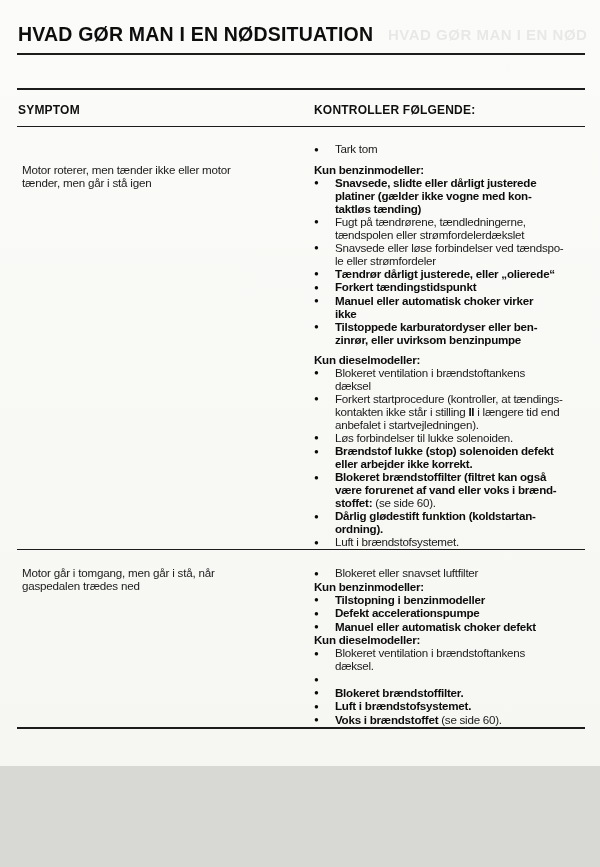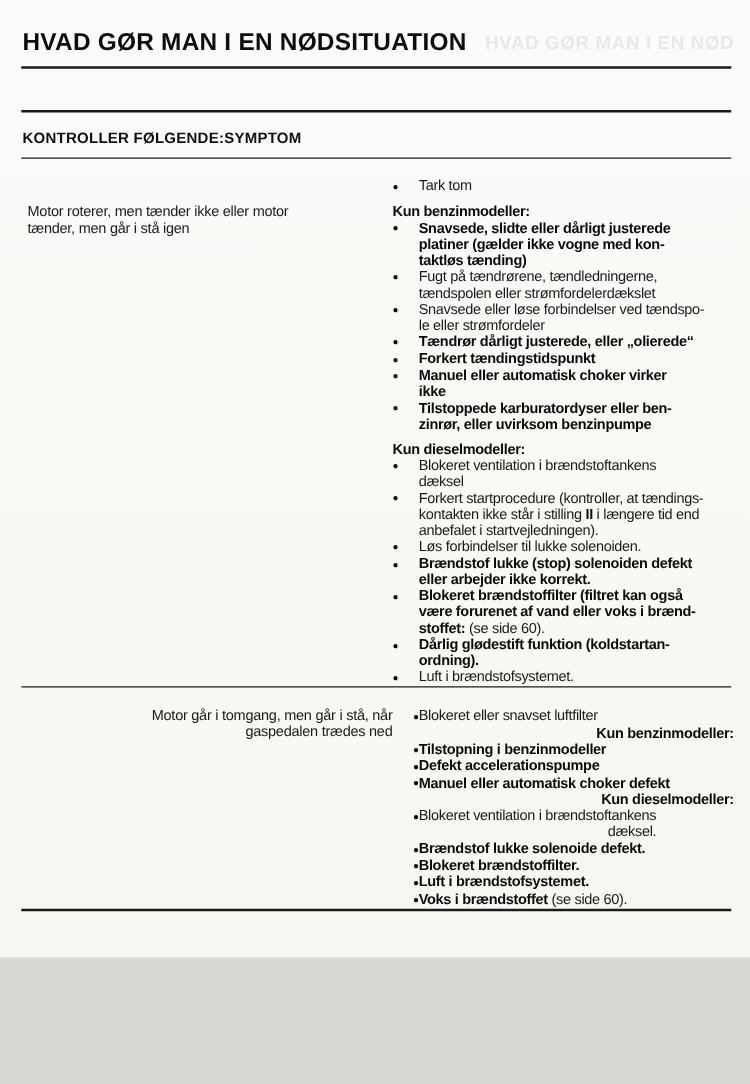--- a/index.html
+++ b/index.html
@@ -33,21 +33,21 @@
   .rule-above-head { margin-top:33px; }
   .rule-below-head { margin-top:9px; }
   .thead { display:flex; padding:13px 15px 0 18px; }
   .thead .h {
     font-size:12px; font-weight:bold; letter-spacing:0.2px; line-height:14px;
     color:#101010;
   }
   .thead .h.left { width:296px; flex-shrink:0; }
   .content-row { display:flex; padding:15px 13px 0 18px; box-sizing:border-box; }
   .content-row.row1 { min-height:419px; }
-  .content-row.row2 { min-height:177px; padding-top:16px;text-align:right; }
+  .content-row.row2 { min-height:177px; padding-top:16px; }
   .cell-left { width:296px; flex-shrink:0; padding-left:4px; box-sizing:border-box; }
   .cell-left p {
     margin:0; font-size:11.6px; line-height:13.2px; letter-spacing:-0.2px;
     white-space:pre-line; color:#1a1a1a;
   }
   .row1 .cell-left p { margin-top:21px; }
   .cell-right { flex:1; font-size:11.6px; line-height:13px; letter-spacing:-0.25px; }
   .item { display:flex; }
   .item .bullet {
     width:21px; flex-shrink:0; font-size:8px; line-height:13px;
@@ -67,22 +67,22 @@
 <div class="page">
 
   <div class="ghost-title">HVAD GØR MAN I EN NØDSITUATION</div>
 
   <h1 class="title">HVAD GØR MAN I EN NØDSITUATION</h1>
   <div class="rule rule-title"></div>
 
   <div class="rule thin rule-above-head"></div>
 
   <div class="thead">
+    <div class="h left">SYMPTOM</div>
     <div class="h">KONTROLLER FØLGENDE:</div>
-    <div class="h left">SYMPTOM</div>
   </div>
   <div class="rule thin rule-below-head"></div>
 
   <div class="content-row row1">
     <div class="cell-left">
       <p>Motor roterer, men tænder ikke eller motor
 tænder, men går i stå igen</p>
     </div>
     <div class="cell-right">
         <div class="item bullet">
@@ -189,21 +189,20 @@
           <span class="itext"><strong>Manuel eller automatisk choker defekt</strong></span>
         </div>
         <div class="item heading"><strong>Kun dieselmodeller:</strong></div>
         <div class="item bullet">
           <span class="bullet">●</span>
           <span class="itext"><span>Blokeret ventilation i brændstoftankens
 dæksel.</span></span>
         </div>
         <div class="item bullet">
           <span class="bullet">●</span>
-          <span class="itext"><strong>Brændstof lukke solenoide defekt.</strong></span>
         </div>
         <div class="item bullet">
           <span class="bullet">●</span>
           <span class="itext"><strong>Blokeret brændstoffilter.</strong></span>
         </div>
         <div class="item bullet">
           <span class="bullet">●</span>
           <span class="itext"><strong>Luft i brændstofsystemet.</strong></span>
         </div>
         <div class="item bullet">

